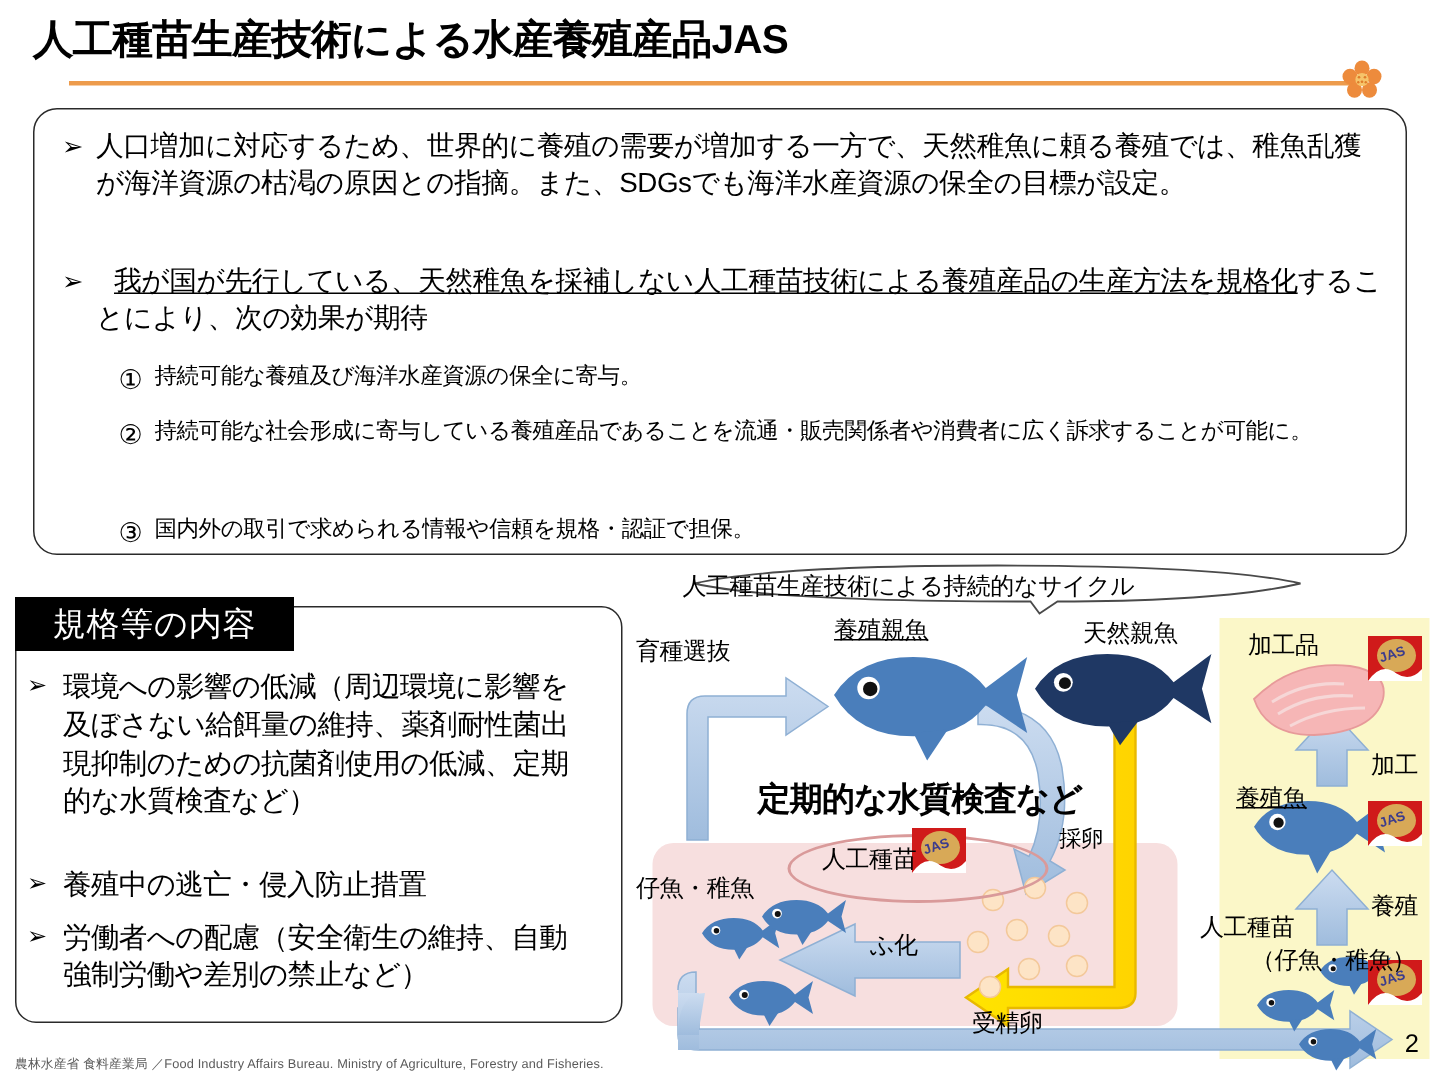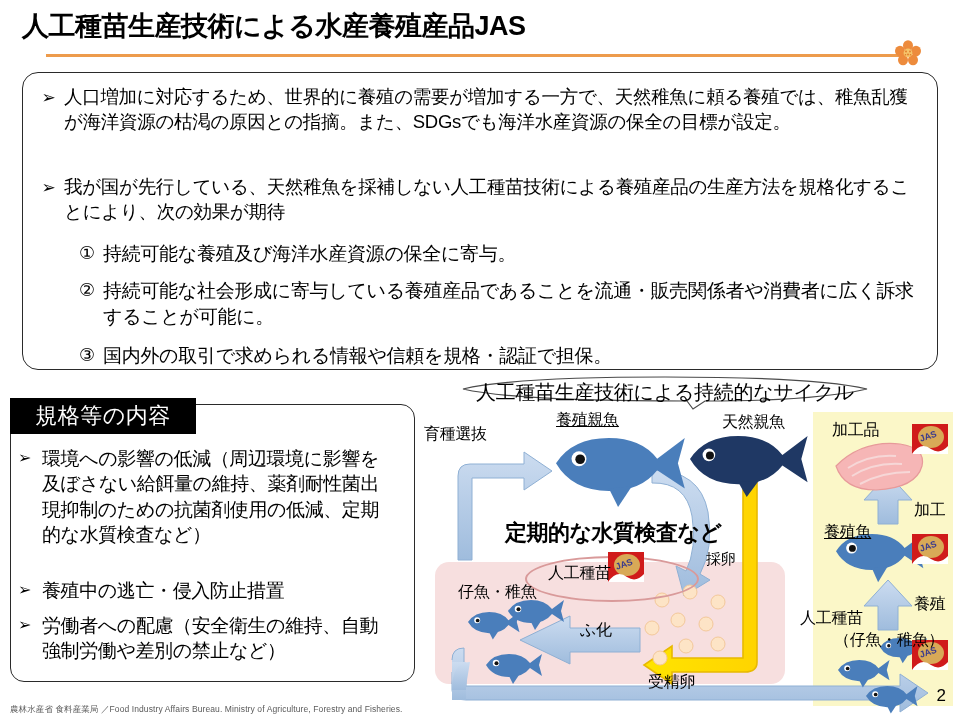--- a/index.html
+++ b/index.html
@@ -30,25 +30,25 @@
     box-sizing:border-box;
   }
   .bullet-row{position:relative;display:flex;align-items:flex-start;}
   .arrowhead{
     flex:0 0 auto;width:17px;margin-right:7px;margin-top:2px;
     font-size:17px;line-height:1.25;color:#000;text-align:center;
   }
   .btxt{font-size:18.5px;line-height:1.35;color:#000;letter-spacing:-0.3px;}
   .b1{position:absolute;left:17px;top:12px;width:880px;}
   .b2{position:absolute;left:17px;top:102px;width:886px;}
-  .u{text-underline-offset:2px;}
+  .u{text-decoration:underline;text-underline-offset:2px;margin-left:12px;}
 
   .numitem{position:absolute;display:flex;align-items:flex-start;}
   .numitem .num{flex:0 0 auto;width:24px;font-size:18px;line-height:1.35;}
-  .numitem .ntxt{font-size:19px;line-height:1.38;letter-spacing:-0.3px;}
+  .numitem .ntxt{font-size:15px;line-height:1.38;letter-spacing:-0.3px;}
   .n1{left:56px;top:168px;width:850px;}
   .n2{left:56px;top:205px;width:850px;}
   .n3{left:56px;top:270px;width:850px;}
 
   
   .leftbox{
     position:absolute;left:10px;top:404px;width:405px;height:278px;
     border:1.4px solid #2a2a2a;border-radius:14px;background:#fff;
     box-sizing:border-box;
   }
@@ -63,21 +63,21 @@
   .l1{left:18px;top:446px;width:378px;}
   .l2{left:18px;top:578px;width:378px;}
   .l3{left:18px;top:613px;width:378px;}
 
   .oval-callout{
     position:absolute;left:455px;top:376px;width:420px;height:30px;
   }
   .oval-callout svg{position:absolute;inset:0;}
   .oval-label{
     position:absolute;left:455px;top:380px;width:420px;height:24px;
-    text-align:center;font-size:20px;line-height:24px;color:#000;
+    text-align:left;font-size:16px;line-height:24px;color:#000;
     letter-spacing:-0.3px;
   }
 
   .pinkbox{
     position:absolute;left:435px;top:562px;width:350px;height:122px;
     background:#f7dfdf;border-radius:14px;
   }
   .yellowcol{
     position:absolute;left:813px;top:412px;width:140px;height:294px;
     background:#fbf7c8;
@@ -329,21 +329,21 @@
       <path d="M0,30 Q9,17 19,25 Q28,31 36,22 L36,30 Z" fill="#ffffff"></path>
       <text x="17" y="15" font-family="'Liberation Sans',sans-serif" font-size="9" font-weight="bold" fill="#3c3c8c" text-anchor="middle" transform="rotate(-18 17 15)">JAS</text>
     </svg>
   </div>
 
   <div class="dlabel" style="left:424px;top:424px;">育種選抜</div>
   <div class="dlabel" style="left:556px;top:410px;text-decoration:underline;">養殖親魚</div>
   <div class="dlabel" style="left:722px;top:412px;">天然親魚</div>
   <div class="dlabel sm" style="left:706px;top:550px;">採卵</div>
   <div class="dlabel" style="left:548px;top:563px;">人工種苗</div>
-  <div class="dlabel" style="left:458px;top:582px;">仔魚・稚魚</div>
+  <div class="dlabel" style="left:424px;top:582px;">仔魚・稚魚</div>
   <div class="dlabel" style="left:580px;top:620px;">ふ化</div>
   <div class="dlabel" style="left:648px;top:672px;">受精卵</div>
 
   <div class="dlabel" style="left:832px;top:420px;">加工品</div>
   <div class="dlabel" style="left:914px;top:500px;">加工</div>
   <div class="dlabel" style="left:824px;top:522px;text-decoration:underline;">養殖魚</div>
   <div class="dlabel" style="left:914px;top:594px;">養殖</div>
   <div class="dlabel" style="left:800px;top:608px;">人工種苗</div>
   <div class="dlabel" style="left:794px;top:630px;margin-left:40px;">（仔魚・稚魚）</div>
 

